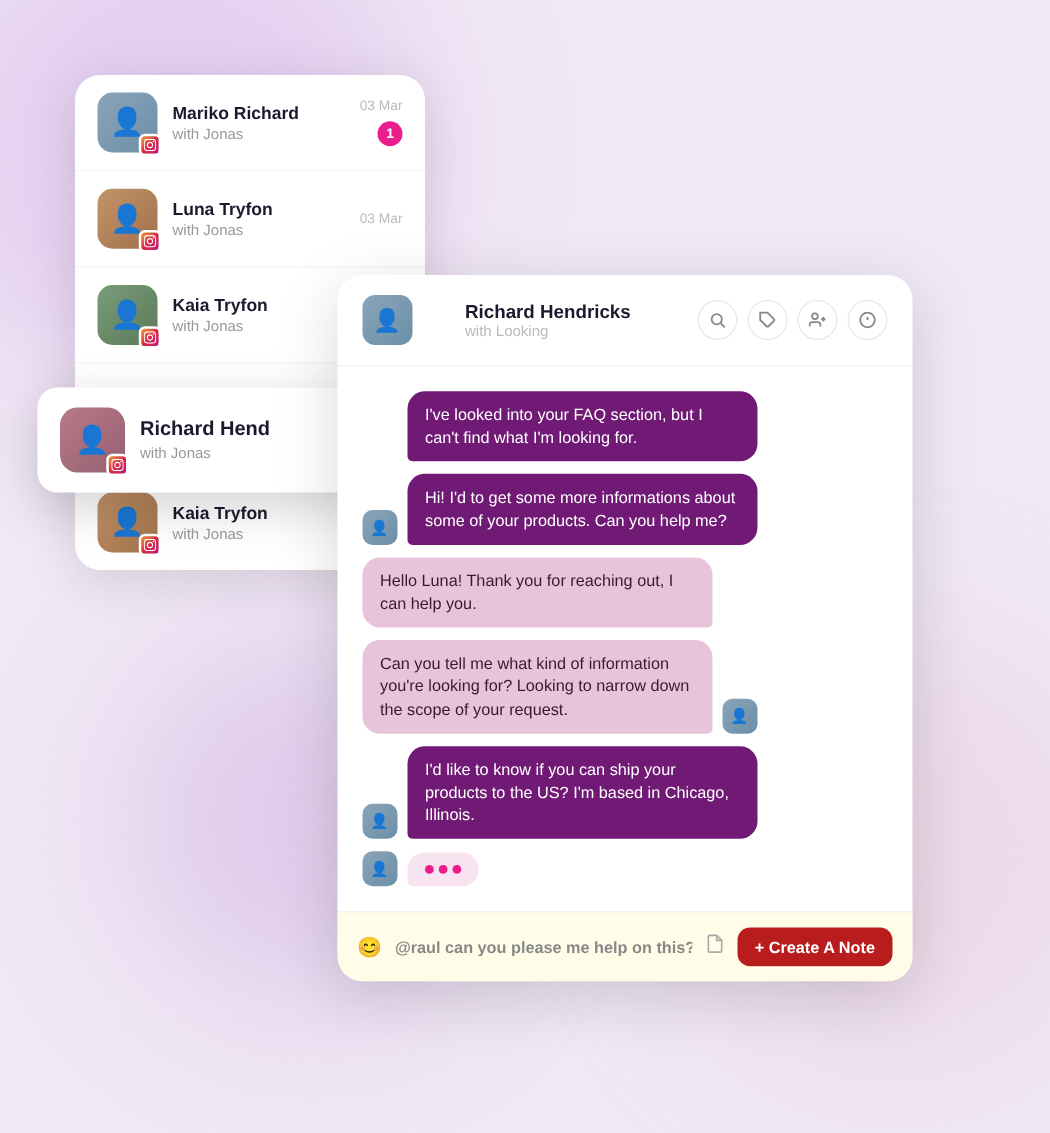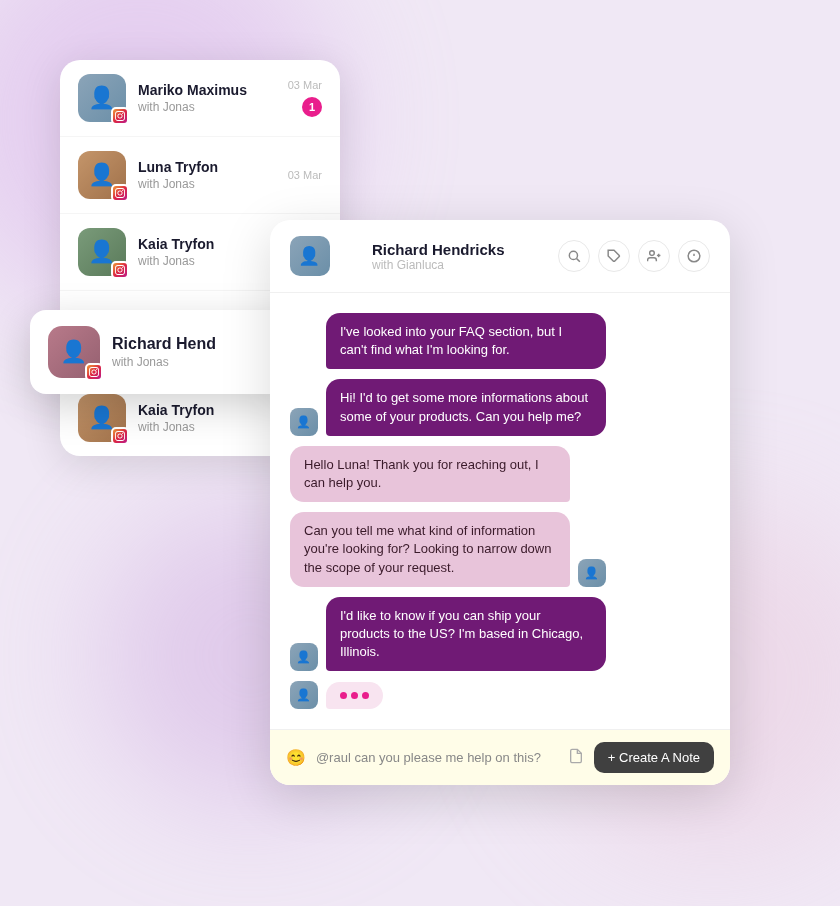--- a/index.html
+++ b/index.html
@@ -294,36 +294,37 @@
       cursor: pointer;
     }
 
     .footer-input {
       flex: 1;
       font-size: 13px;
       color: #888;
       background: transparent;
       border: none;
       outline: none;
+      font-weight: bold;
     }
 
     .footer-attach {
       color: #ccc;
       font-size: 16px;
       cursor: pointer;
     }
 
     .footer-note-btn {
-      background: #404040;
+      background: #b91c1c;
       color: white;
       border: none;
       border-radius: 10px;
       padding: 8px 14px;
       font-size: 13px;
-      font-weight: 400;
+      font-weight: 700;
       cursor: pointer;
       display: flex;
       align-items: center;
       gap: 5px;
       white-space: nowrap;
     }
 
     
     .face {
       width: 100%;
@@ -348,21 +349,21 @@
       <div class="avatar person-1">
         <div class="face">👤</div>
       </div>
       <div class="ig-badge">
         <svg viewBox="0 0 24 24">
             <path d="M12 2.163c3.204 0 3.584.012 4.85.07 3.252.148 4.771 1.691 4.919 4.919.058 1.265.069 1.645.069 4.849 0 3.205-.012 3.584-.069 4.849-.149 3.225-1.664 4.771-4.919 4.919-1.266.058-1.644.07-4.85.07-3.204 0-3.584-.012-4.849-.07-3.26-.149-4.771-1.699-4.919-4.92-.058-1.265-.07-1.644-.07-4.849 0-3.204.013-3.583.07-4.849.149-3.227 1.664-4.771 4.919-4.919 1.266-.057 1.645-.069 4.849-.069zm0-2.163c-3.259 0-3.667.014-4.947.072-4.358.2-6.78 2.618-6.98 6.98-.059 1.281-.073 1.689-.073 4.948 0 3.259.014 3.668.072 4.948.2 4.358 2.618 6.78 6.98 6.98 1.281.058 1.689.072 4.948.072 3.259 0 3.668-.014 4.948-.072 4.354-.2 6.782-2.618 6.979-6.98.059-1.28.073-1.689.073-4.948 0-3.259-.014-3.667-.072-4.947-.196-4.354-2.617-6.78-6.979-6.98-1.281-.059-1.69-.073-4.949-.073zm0 5.838c-3.403 0-6.162 2.759-6.162 6.162s2.759 6.163 6.162 6.163 6.162-2.759 6.162-6.163c0-3.403-2.759-6.162-6.162-6.162zm0 10.162c-2.209 0-4-1.79-4-4 0-2.209 1.791-4 4-4s4 1.791 4 4c0 2.21-1.791 4-4 4zm6.406-11.845c-.796 0-1.441.645-1.441 1.44s.645 1.44 1.441 1.44c.795 0 1.439-.645 1.439-1.44s-.644-1.44-1.439-1.44z"></path>
           </svg>
       </div>
     </div>
     <div class="conv-info">
-      <div class="conv-name">Mariko Maximus</div>
+      <div class="conv-name">Mariko Richard</div>
       <div class="conv-sub">with Jonas</div>
     </div>
     <div class="conv-meta">
       <div class="conv-date">03 Mar</div>
       <div class="badge-count">1</div>
     </div>
   </div>
 
   <div class="conv-item">
     <div class="avatar-wrap">
@@ -457,21 +458,21 @@
 </div>
 
 <div class="panel-right">
 
   <div class="chat-header">
     <div class="chat-header-avatar person-1">
       <div class="face" style="font-size:18px;">👤</div>
     </div>
     <div class="chat-header-info">
       <div class="chat-header-name">Richard Hendricks</div>
-      <div class="chat-header-sub">with Gianluca</div>
+      <div class="chat-header-sub">with Looking</div>
     </div>
     <div class="chat-header-actions">
       <div class="action-btn" title="Search">
         <svg width="14" height="14" viewBox="0 0 24 24" fill="none" stroke="#888" stroke-width="2.5">
             <circle cx="11" cy="11" r="7"></circle>
             <line x1="16.5" y1="16.5" x2="22" y2="22"></line>
           </svg>
       </div>
       <div class="action-btn" title="Tag">
         <svg width="14" height="14" viewBox="0 0 24 24" fill="none" stroke="#888" stroke-width="2.5">

